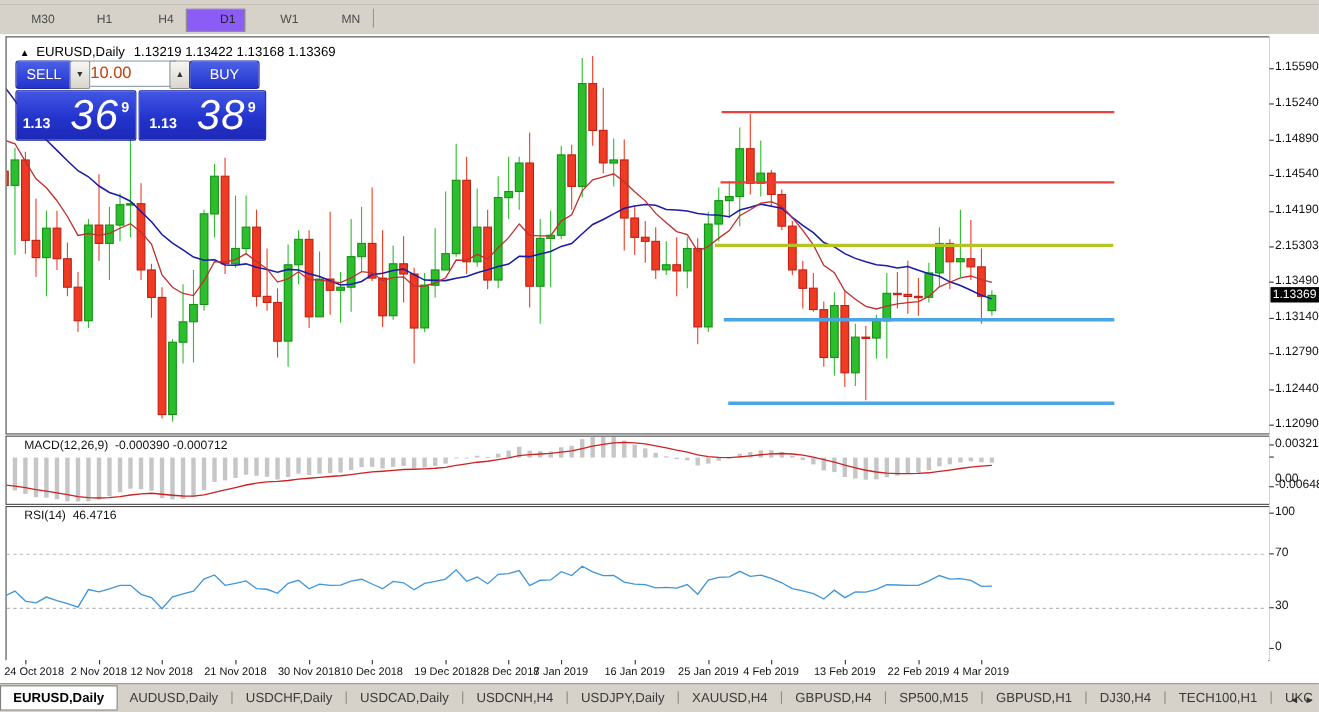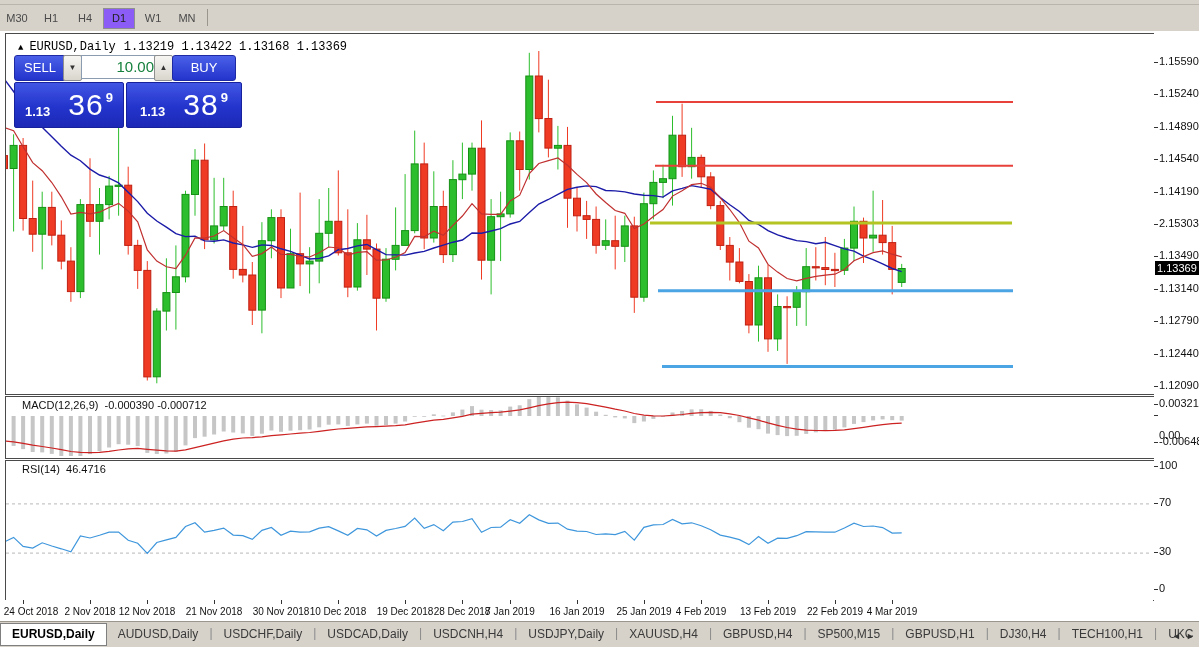--- a/index.html
+++ b/index.html
@@ -2,21 +2,21 @@
 <html><head>
 <meta charset="utf-8">
 <style>
   html,body{margin:0;padding:0;width:1199px;height:647px;overflow:hidden;
     font-family:"Liberation Sans",sans-serif;background:#ffffff;}
   .abs{position:absolute;}
   
   #topstrip{left:0;top:0;width:1199px;height:4px;background:#d6d2ca;border-bottom:1px solid #b9b5ad;}
   #tfbar{left:0;top:5px;width:1199px;height:26px;background:#d6d2ca;border-bottom:1px solid #9a968e;}
   .tfbtn{display:inline-block;margin:3px 1px 0 1px;width:30px;height:19px;line-height:19px;text-align:center;
-    font-size:11px;color:#4a4a4a;cursor:pointer;border:1px solid transparent;}
+    font-size:11px;color:#4a4a4a;cursor:pointer;border:1px solid transparent;padding-left:22px;}
   .tfbtn.active{background:#8b5cf6;border:1px solid #8f8f8f;color:#222;}
   .tfsep{display:inline-block;width:1px;height:17px;background:#9a968e;vertical-align:middle;margin:0 3px;}
   
   #chartwin{left:0;top:31px;width:1199px;height:590px;background:#ffffff;}
   .panel{position:absolute;background:#fff;border:1px solid #4a4a4a;}
   #panel-main{left:5px;top:2px;width:1148px;height:360px;}
   #panel-macd{left:5px;top:365px;width:1148px;height:61px;}
   #panel-rsi{left:5px;top:429px;width:1148px;height:139px;}
   #daterow{left:5px;top:569px;width:1148px;height:21px;background:#fff;}
   svg{position:absolute;left:0;top:0;}
@@ -24,36 +24,36 @@
   .ind-label b{font-weight:400;}
   
   #axiscol{left:1154px;top:31px;width:45px;height:590px;background:#fff;}
   .pxlabel{position:absolute;left:5px;font-size:11px;color:#111;white-space:nowrap;}
   .ptick{position:absolute;left:0;width:4px;height:1px;background:#333;}
   #badge{position:absolute;left:1px;width:44px;height:14px;background:#000;color:#fff;
     font-size:11px;line-height:14px;padding-left:2px;}
   .datelabel{position:absolute;top:6px;font-size:10px;color:#111;white-space:nowrap;transform:translateX(-50%);}
   .datetick{position:absolute;top:0;width:1px;height:4px;background:#333;}
   
-  #titlerow{left:12px;top:6px;font-size:12px;color:#000;z-index:10;font-family:Liberation Mono, monospace;}
+  #titlerow{left:12px;top:6px;font-size:12px;color:#000;z-index:10;}
   #titlerow .tri{font-size:9px;margin-right:6px;}
   #titlerow .vals{margin-left:8px;}
   #tradepanel{left:8px;top:21px;width:226px;height:72px;z-index:10;}
   .bluebtn{position:absolute;height:24px;border:1px solid #1d2aa4;border-radius:3px;color:#fff;
     font-size:13px;text-align:center;line-height:24px;cursor:pointer;
     background:linear-gradient(180deg,#4a60e8 0%,#2334cc 100%);}
   .spin{position:absolute;width:17px;height:24px;border:1px solid #8f8f8f;border-radius:2px;
     background:linear-gradient(180deg,#f7f6f3,#d9d6cd);font-size:8px;color:#333;text-align:center;line-height:24px;cursor:pointer;}
   #volbox{position:absolute;left:67px;top:0;width:72px;height:22px;background:#fff;border:1px solid #8b9bb0;
-    font-size:15px;color:#15803d;text-align:right;line-height:22px;padding-right:5px;}
+    font-size:15px;color:#c2410c;text-align:left;line-height:22px;padding-right:5px;}
   .bigbox{position:absolute;top:27px;height:44px;border:1px solid #17219c;border-radius:2px;color:#fff;
     background:linear-gradient(180deg,#4156e4 0%,#2334cc 55%,#1d29b6 100%);cursor:pointer;
     display:flex;align-items:center;justify-content:center;}
   .bigbox .pre{font-size:13px;font-weight:bold;margin-top:12px;}
-  .bigbox .big{font-size:30px;margin-left:18px;letter-spacing:1px;}
+  .bigbox .big{font-size:38px;margin-left:18px;letter-spacing:1px;font-style:italic;}
   .bigbox .sup{font-size:13px;font-weight:bold;margin-bottom:16px;margin-left:2px;}
   
   #tabbar{left:0;top:621px;width:1199px;height:26px;background:#d6d2ca;border-top:1px solid #9a968e;
     white-space:nowrap;overflow:hidden;}
   .tab{display:inline-block;height:20px;line-height:20px;padding:0 11px;margin-top:2px;font-size:12px;
     color:#3a3a3a;cursor:pointer;vertical-align:top;}
   .tab.active{background:#fff;border:1px solid #7f7f7f;color:#000;font-weight:bold;margin-top:1px;height:21px;line-height:21px;}
   .tabsep{display:inline-block;color:#8a8a8a;font-size:12px;vertical-align:top;margin-top:4px;}
   .tabarrow{position:absolute;top:7px;width:13px;height:14px;font-size:9px;line-height:14px;text-align:center;
     color:#333;cursor:pointer;}

